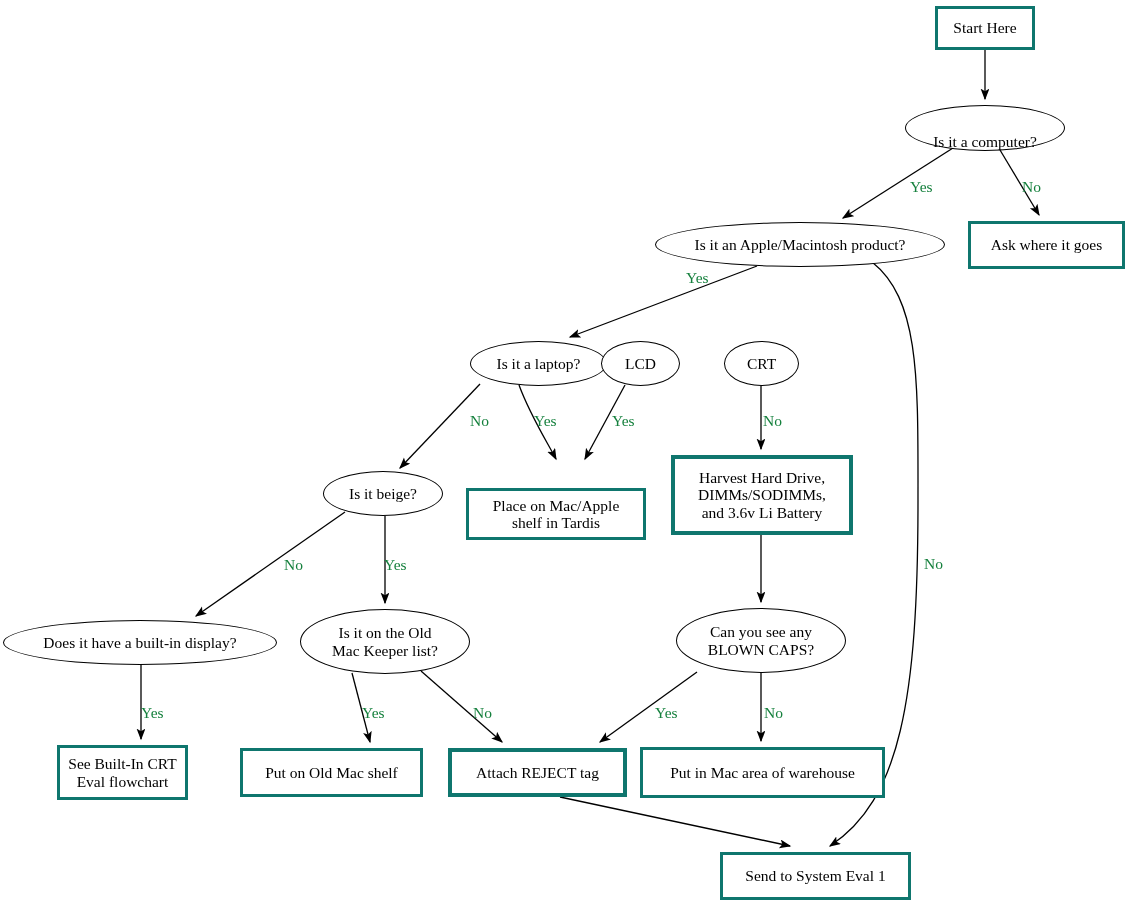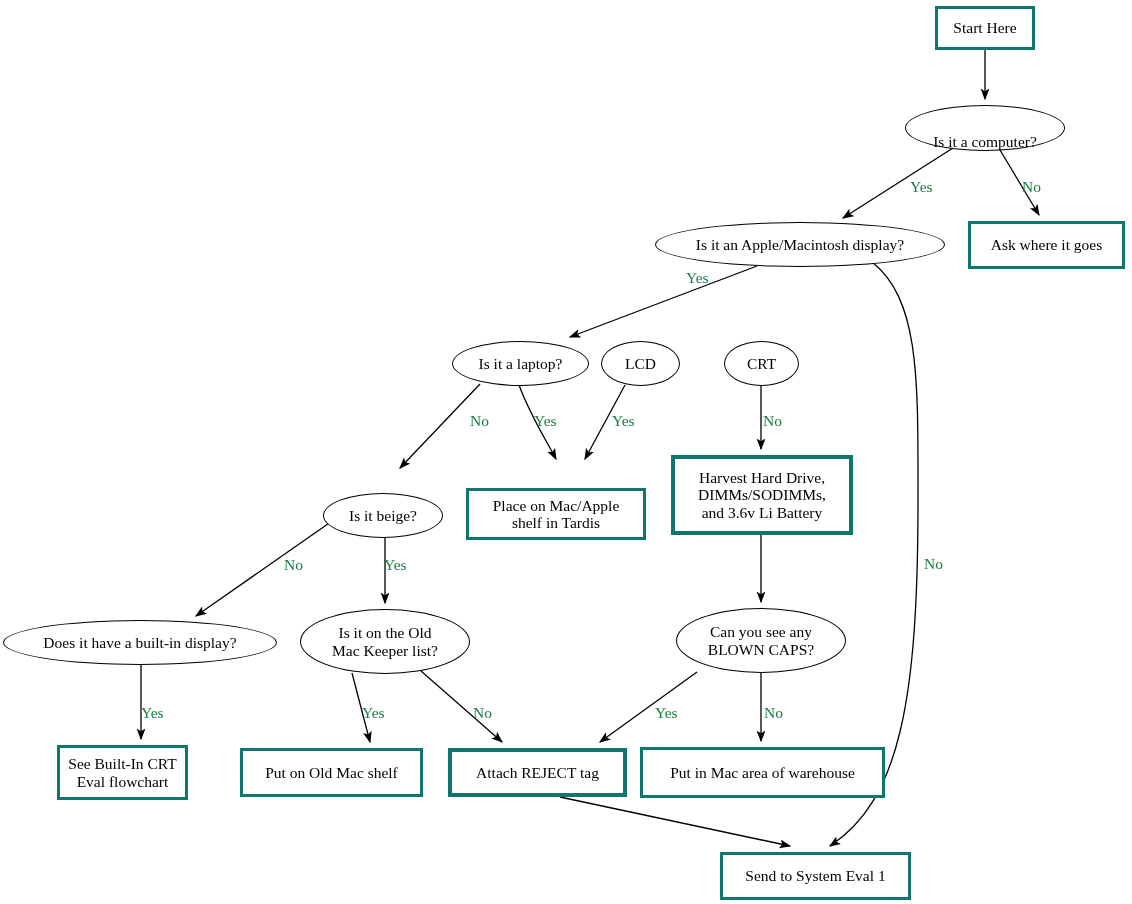--- a/index.html
+++ b/index.html
@@ -99,41 +99,41 @@
       <div class="node box thick" style="left: 935px; top: 6px; width: 100px; height: 44px;">
         <span class="label">Start Here</span>
       </div>
       <div class="node ellipse" style="left: 905px; top: 105px; width: 160px; height: 46px; align-items: flex-end;">
         <span class="label">Is it a computer?</span>
       </div>
       <div class="node box thick" style="left: 968px; top: 221px; width: 157px; height: 48px;">
         <span class="label">Ask where it goes</span>
       </div>
       <div class="node ellipse" style="left: 655px; top: 222px; width: 290px; height: 45px;">
-        <span class="label">Is it an Apple/Macintosh display?</span>
+        <span class="label">Is it an Apple/Macintosh product?</span>
       </div>
-      <div class="node ellipse" style="left: 452px; top: 341px; width: 137px; height: 45px;">
+      <div class="node ellipse" style="left: 470px; top: 341px; width: 137px; height: 45px;">
         <span class="label">Is it a laptop?</span>
       </div>
       <div class="node ellipse" style="left: 601px; top: 341px; width: 79px; height: 45px;">
         <span class="label">LCD</span>
       </div>
       <div class="node ellipse" style="left: 724px; top: 341px; width: 75px; height: 45px;">
         <span class="label">CRT</span>
       </div>
       <div class="node box thick" style="left: 466px; top: 488px; width: 180px; height: 52px;">
         <span class="label">Place on Mac/Apple
 shelf in Tardis</span>
       </div>
       <div class="node box" style="left: 671px; top: 455px; width: 182px; height: 80px;">
         <span class="label">Harvest Hard Drive,
 DIMMs/SODIMMs,
 and 3.6v Li Battery</span>
       </div>
-      <div class="node ellipse" style="left: 323px; top: 493px; width: 120px; height: 45px;">
+      <div class="node ellipse" style="left: 323px; top: 471px; width: 120px; height: 45px;">
         <span class="label">Is it beige?</span>
       </div>
       <div class="node ellipse" style="left: 3px; top: 620px; width: 274px; height: 45px;">
         <span class="label">Does it have a built-in display?</span>
       </div>
       <div class="node ellipse" style="left: 300px; top: 609px; width: 170px; height: 65px;">
         <span class="label">Is it on the Old
 Mac Keeper list?</span>
       </div>
       <div class="node ellipse" style="left: 676px; top: 608px; width: 170px; height: 65px;">

